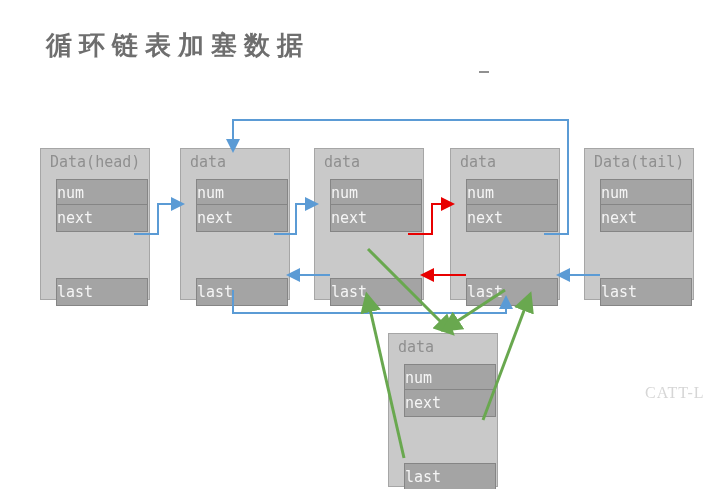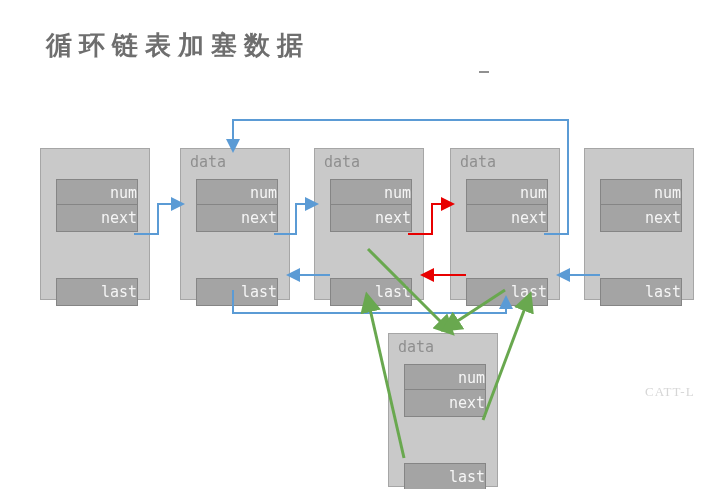--- a/index.html
+++ b/index.html
@@ -11,44 +11,45 @@
   }
   html,body{margin:0;padding:0;background:#fff;}
   .canvas{position:relative;width:725px;height:489px;background:#ffffff;overflow:hidden;
           font-family:"DejaVu Sans Mono","Liberation Mono",monospace;}
   .title{position:absolute;left:46px;top:28px;margin:0;
          font-family:"DejaVu Sans","Liberation Sans",sans-serif;
          font-weight:bold;font-size:26px;letter-spacing:7px;color:var(--title-text);}
   .dash-mark{position:absolute;left:479px;top:71px;width:10px;height:2px;background:#909090;}
   .watermark{position:absolute;left:645px;top:384px;
              font-family:"Liberation Serif","DejaVu Serif",serif;
-             font-size:13px;letter-spacing:1px;color:var(--watermark-text);}
+             font-size:16px;letter-spacing:1px;color:var(--watermark-text);}
   .node{position:absolute;width:110px;height:152px;
         background:var(--node-fill);border:1px solid var(--node-border);box-sizing:border-box;}
   .node-label{position:absolute;left:9px;top:4px;font-size:15px;color:var(--label-text);}
-  .field{position:absolute;left:15px;width:82px;height:28px;box-sizing:border-box;
+  .field{position:absolute;left:15px;width:92px;height:28px;box-sizing:border-box;
          background:var(--field-fill);border:1px solid var(--field-border);
-         color:var(--field-text);font-size:15px;text-align:right;line-height:26px;}
+         color:var(--field-text);font-size:15px;text-align:left;line-height:26px;}
   .f-num{top:30px}.f-next{top:55px}.f-last{top:129px}
   svg.arrows{position:absolute;left:0;top:0;pointer-events:none;}
   .st-blue{stroke:var(--blue);fill:none;stroke-width:2;}
   .st-red{stroke:var(--red);fill:none;stroke-width:2;}
   .st-green{stroke:var(--green);fill:none;stroke-width:3;}
   .mk-blue{fill:var(--blue);} .mk-red{fill:var(--red);} .mk-green{fill:var(--green);}
 </style>
 </head>
 <body>
 
 <div class="canvas">
 
   <h1 class="title">循环链表加塞数据</h1>
   <div class="dash-mark"></div>
   <div class="watermark">CATT-L</div>
 
   <div class="node" style="left:40px;top:148px;">
+    <div class="node-label">Data(head)</div>
     <div class="field f-num">num</div>
     <div class="field f-next">next</div>
     <div class="field f-last">last</div>
   </div>
 
   <div class="node" style="left:180px;top:148px;">
     <div class="node-label">data</div>
     <div class="field f-num">num</div>
     <div class="field f-next">next</div>
     <div class="field f-last">last</div>
@@ -62,20 +63,21 @@
   </div>
 
   <div class="node" style="left:450px;top:148px;">
     <div class="node-label">data</div>
     <div class="field f-num">num</div>
     <div class="field f-next">next</div>
     <div class="field f-last">last</div>
   </div>
 
   <div class="node" style="left:584px;top:148px;">
+    <div class="node-label">Data(tail)</div>
     <div class="field f-num">num</div>
     <div class="field f-next">next</div>
     <div class="field f-last">last</div>
   </div>
 
   <div class="node" style="left:388px;top:333px;height:154px;">
     <div class="node-label">data</div>
     <div class="field f-num">num</div>
     <div class="field f-next">next</div>
     <div class="field f-last">last</div>

